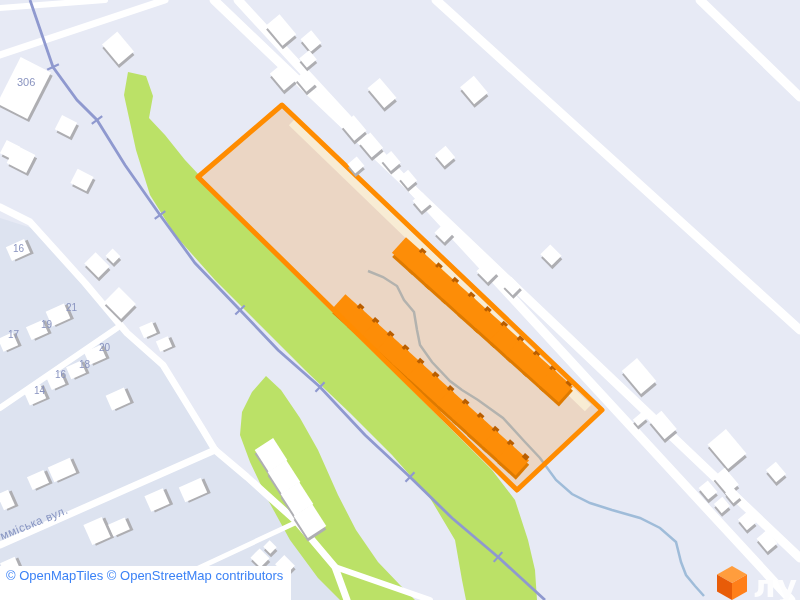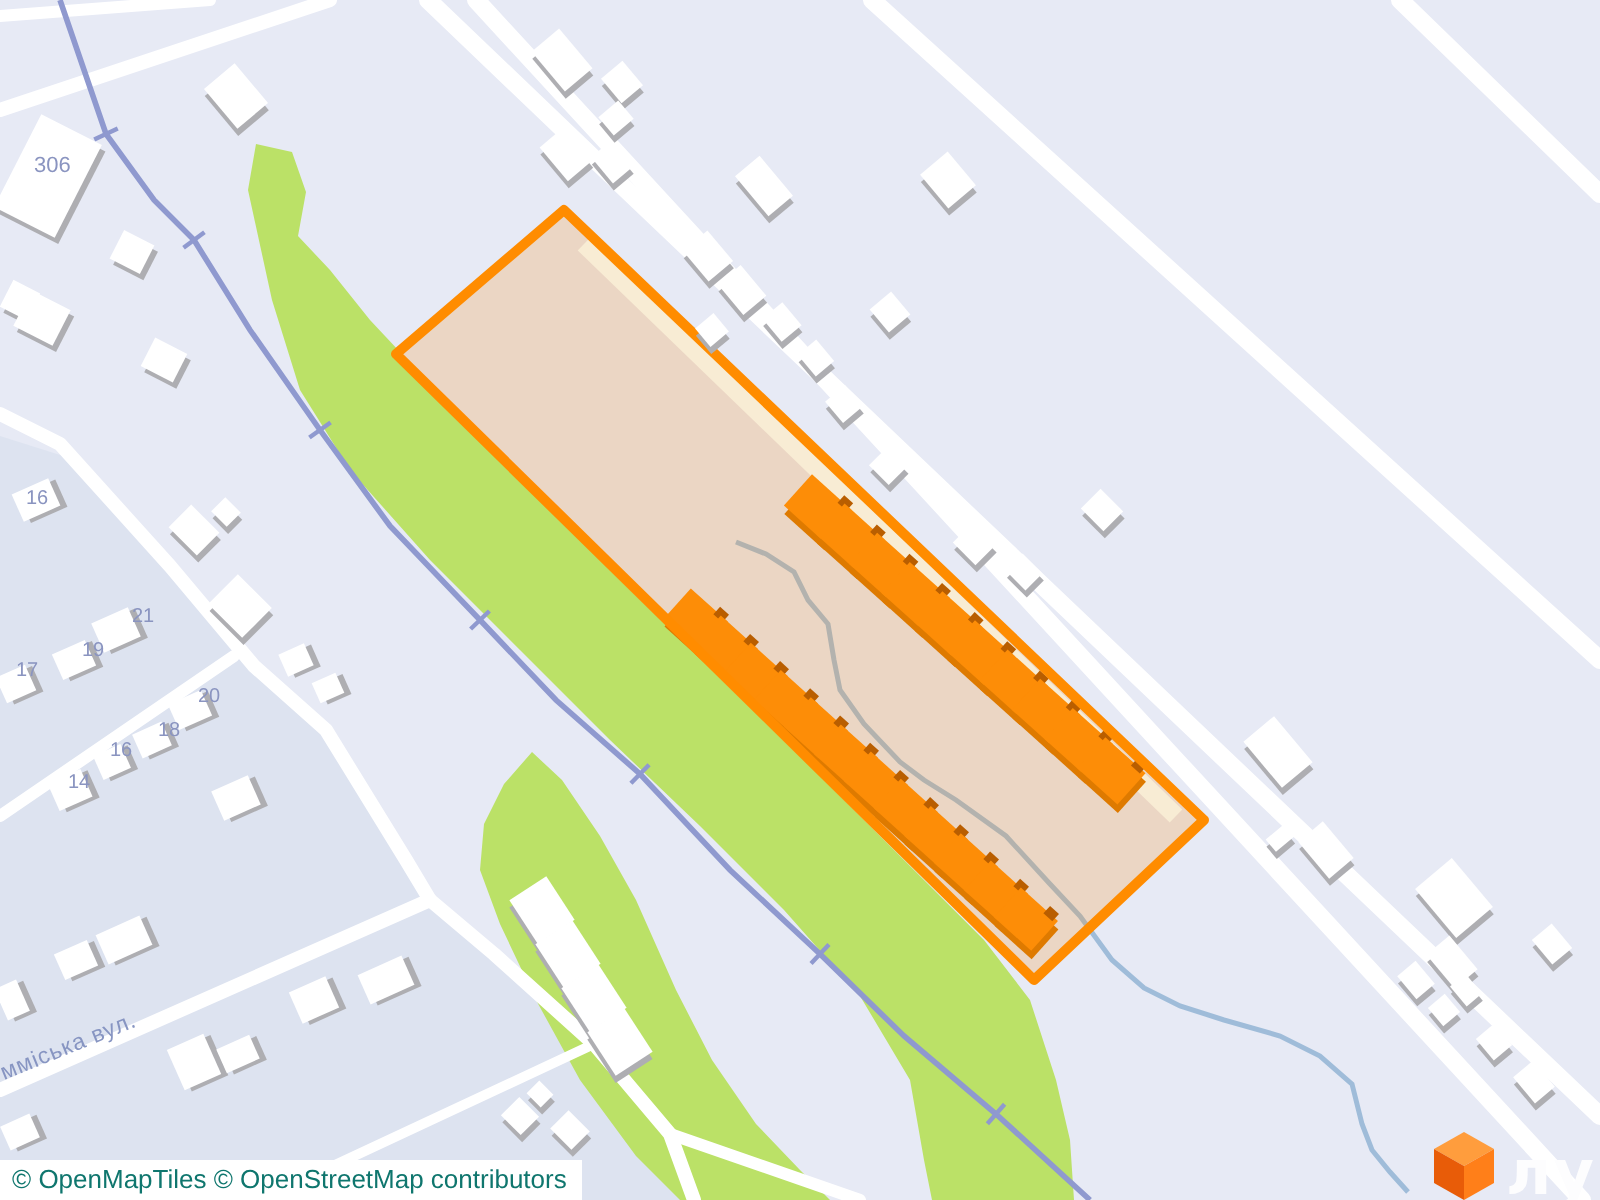--- a/index.html
+++ b/index.html
@@ -4,21 +4,21 @@
 <style>
   html,body{margin:0;padding:0;}
   body{
     width:800px;height:600px;overflow:hidden;position:relative;
     font-family:"Liberation Sans",sans-serif;background:#e7eaf5;
   }
   #map-wrap{position:absolute;inset:0;}
   svg{display:block;}
   #attribution-bar{
     position:absolute;left:0;bottom:0;background:#ffffff;
-    padding:2px 8px 3px 6px;font-size:13px;color:#0f766e;line-height:15px;
+    padding:2px 8px 17px 6px;font-size:13px;color:#3b82f6;line-height:15px;
     white-space:nowrap;
   }
   .map-label{font-family:"Liberation Sans",sans-serif;}
 </style>
 </head>
 <body>
 
 <div id="map-wrap">
   <svg id="map-svg" width="800" height="600" viewBox="0 0 800 600" xmlns="http://www.w3.org/2000/svg">
     <rect id="bg" x="0" y="0" width="800" height="600" fill="#e7eaf5"></rect>

